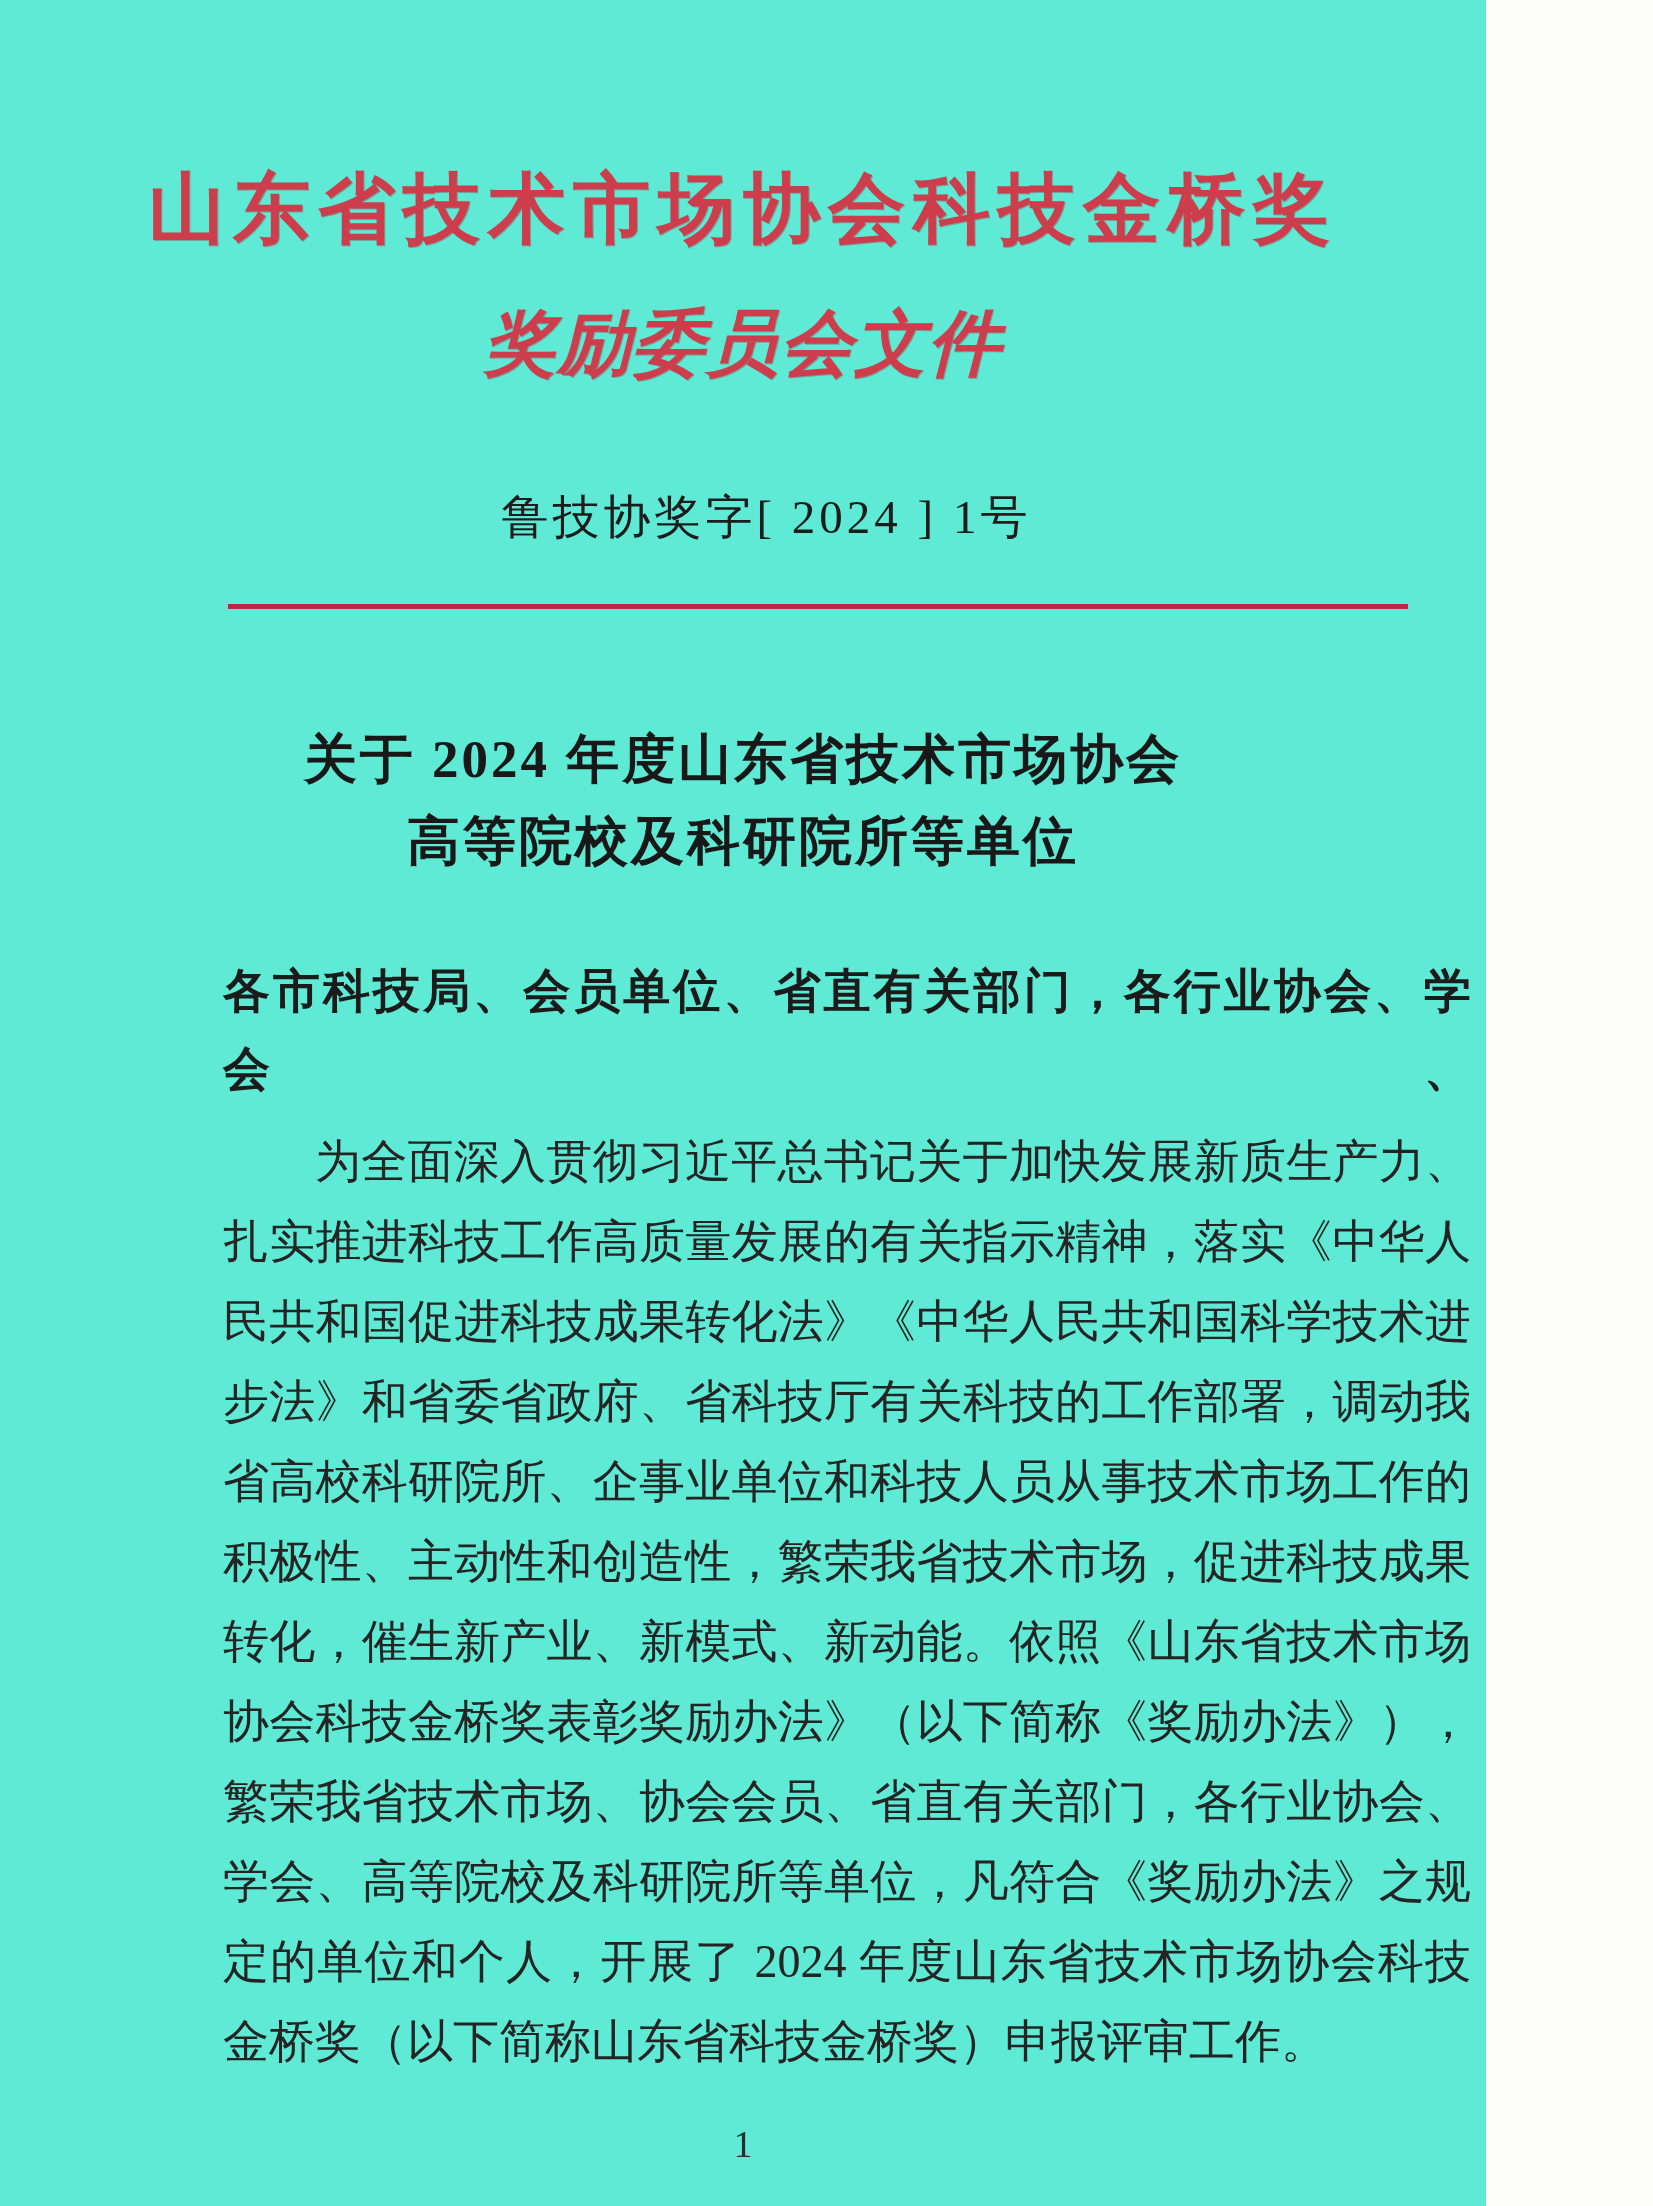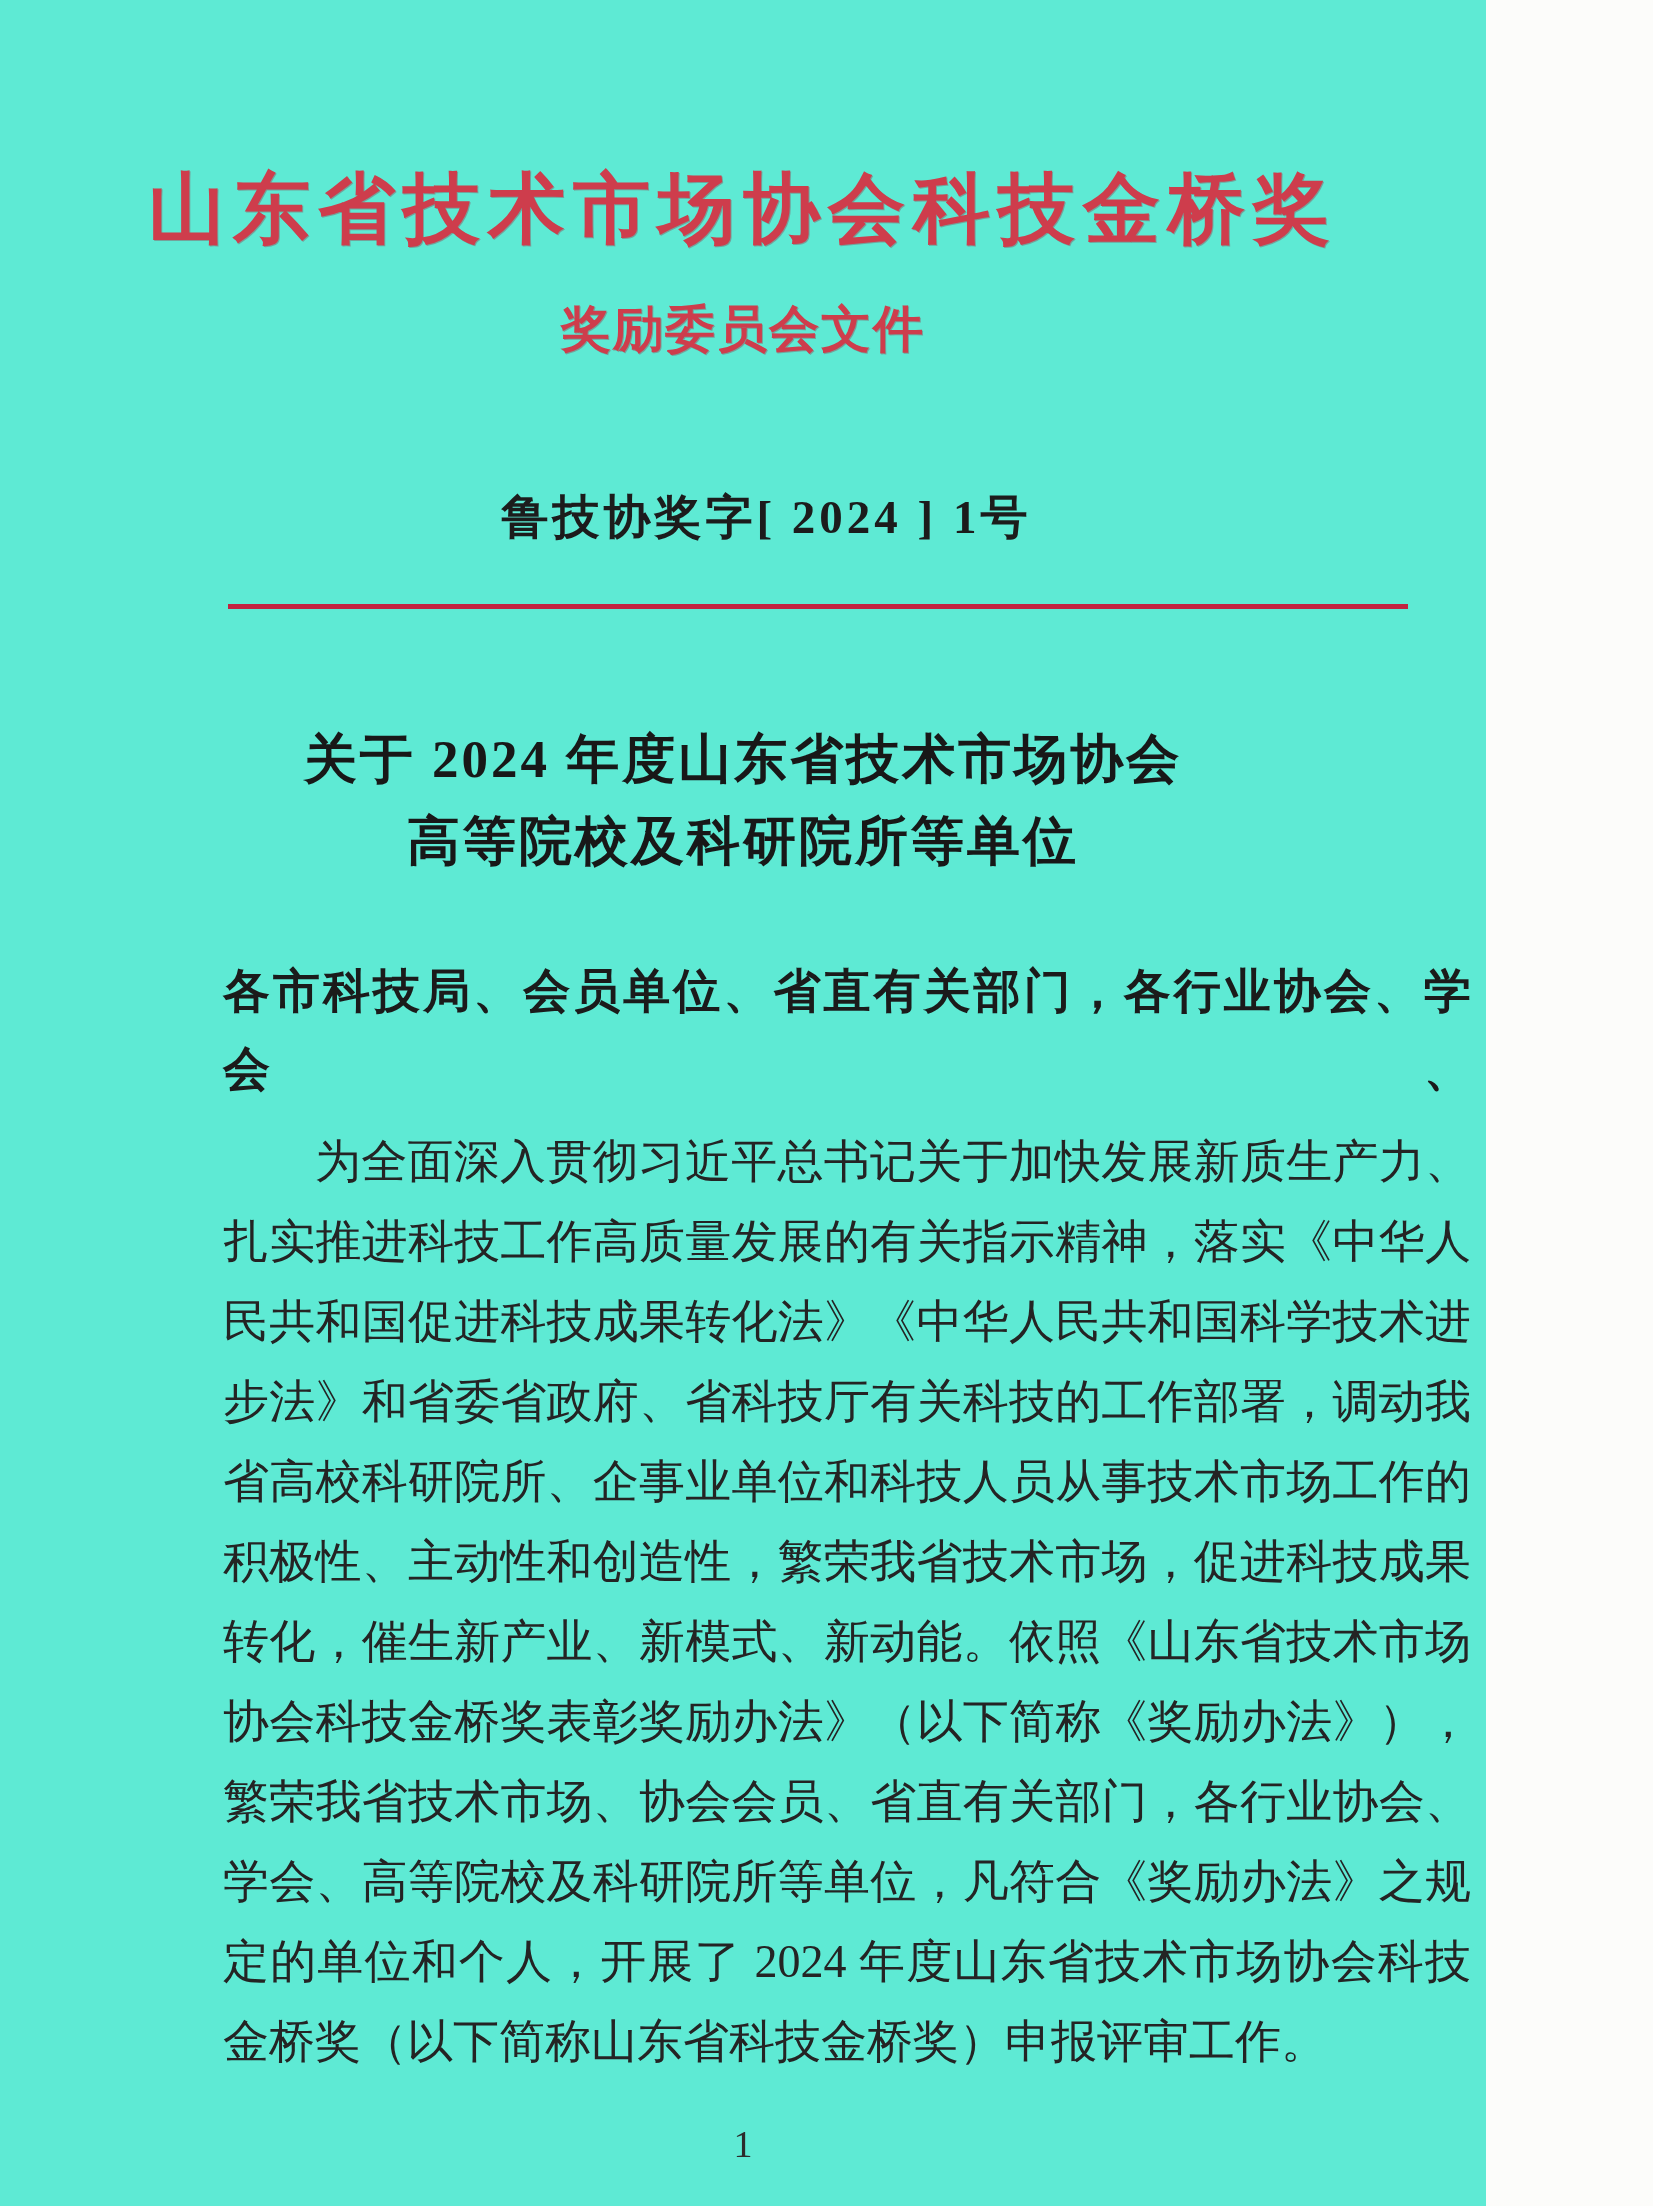--- a/index.html
+++ b/index.html
@@ -27,31 +27,32 @@
     text-shadow: 1px 1px 0 rgba(160, 30, 48, 0.35);
     white-space: nowrap;
   }
   .org-title.l1 {
     top: 158px;
     font-size: 77px;
     letter-spacing: 8px;
   }
   .org-title.l2 {
     top: 296px;
-    font-size: 50px;
+    font-size: 72px;
     letter-spacing: 2px;
+    font-style: italic;
   }
   .doc-number {
     position: absolute;
     top: 486px;
     left: 0;
     right: 1px;
     text-align: center;
     font-size: 47px;
-    font-weight: bold;
+    font-weight: normal;
     letter-spacing: 4px;
     color: #1c1c1c;
     white-space: nowrap;
     padding-left: 48px;
   }
   .red-rule {
     position: absolute;
     top: 604px;
     left: 228px;
     width: 1180px;

